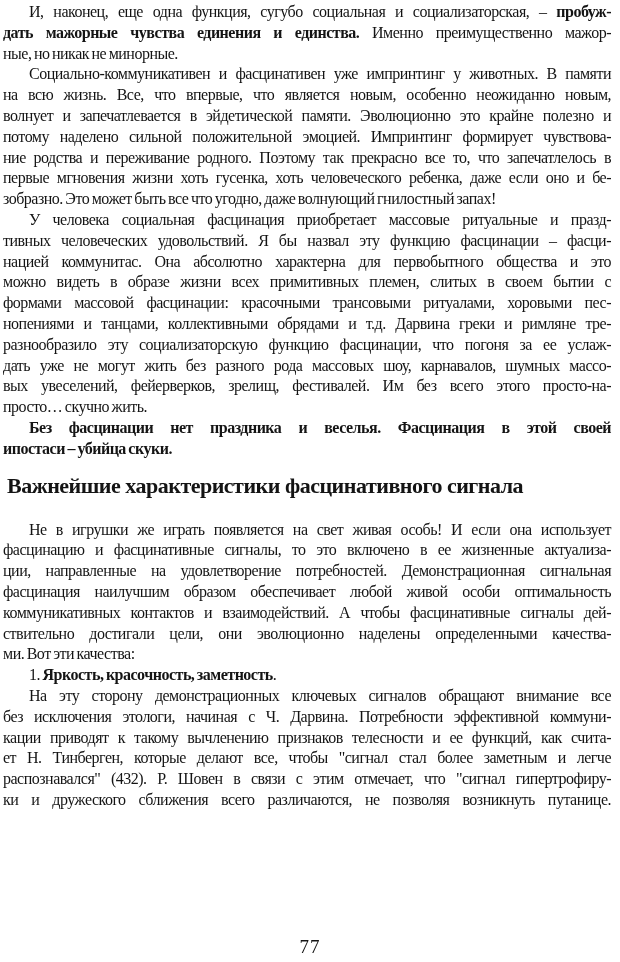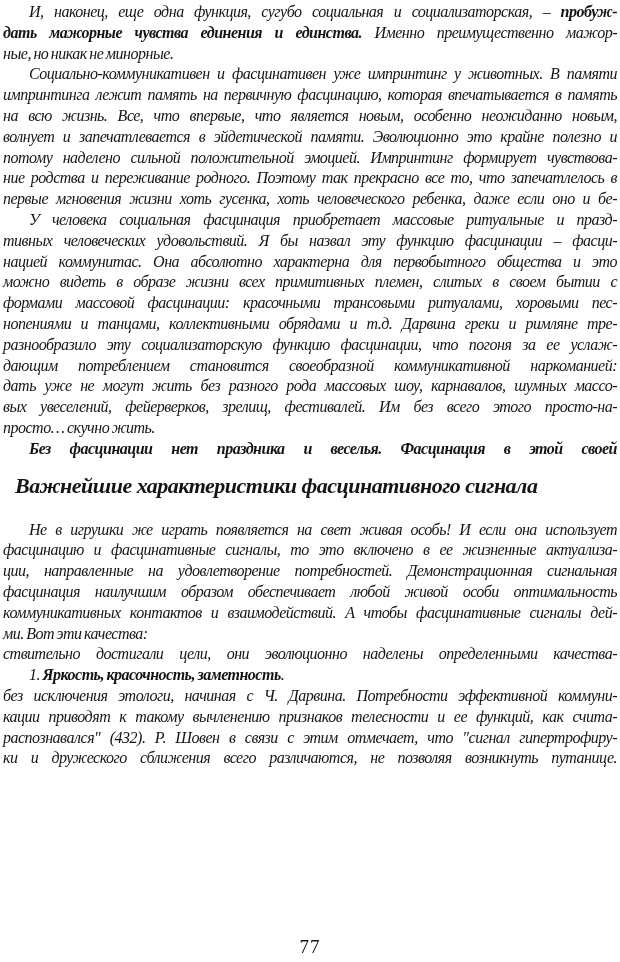--- a/index.html
+++ b/index.html
@@ -10,41 +10,40 @@
   .page {
     position: relative;
     width: 620px;
     height: 962px;
     background: #ffffff;
     color: #141414;
     font-family: "Liberation Serif", "DejaVu Serif", serif;
     overflow: hidden;
   }
   .text-block {
-    padding: 2px 3px 0 3px;
-    font-style: italic;
+    padding: 2px 9px 0 3px;
   }
   .line {
     font-size: 16px;
     line-height: 20.8px;
     letter-spacing: -0.5px;
     word-spacing: -1px;
     text-align: justify;
     text-align-last: justify;
     white-space: normal;
   }
   .line.first { text-indent: 26px; }
   .line.end { text-align-last: left; }
   .bold { font-weight: bold; }
   .heading {
     font-size: 22px;
     font-weight: bold;
     line-height: 26px;
     letter-spacing: -0.5px;
-    margin: 13px 0 21px 12px;
+    margin: 13px 0 21px 4px;
   }
   .page-number {
     position: absolute;
     left: 0;
     right: 0;
     bottom: 4px;
     text-align: center;
     font-size: 19px;
     letter-spacing: 1px;
     color: #141414;
@@ -56,57 +55,59 @@
 
 <div class="page">
   <div class="text-block">
       <div class="para">
         <div class="line first"><span>И, наконец, еще одна функция, сугубо социальная и социализаторская, – </span><span class="bold">пробуж-</span></div>
         <div class="line"><span class="bold">дать мажорные чувства единения и единства.</span><span> Именно преимущественно мажор-</span></div>
         <div class="line end"><span>ные, но никак не минорные.</span></div>
       </div>
       <div class="para">
         <div class="line first"><span>Социально-коммуникативен и фасцинативен уже импринтинг у животных. В памяти</span></div>
-        <div class="line"><span>импринтинга лежит память на первичную фасцинацию, которая впечатывается в память</span></div>
         <div class="line"><span>на всю жизнь. Все, что впервые, что является новым, особенно неожиданно новым,</span></div>
         <div class="line"><span>волнует и запечатлевается в эйдетической памяти. Эволюционно это крайне полезно и</span></div>
         <div class="line"><span>потому наделено сильной положительной эмоцией. Импринтинг формирует чувствова-</span></div>
         <div class="line"><span>ние родства и переживание родного. Поэтому так прекрасно все то, что запечатлелось в</span></div>
         <div class="line"><span>первые мгновения жизни хоть гусенка, хоть человеческого ребенка, даже если оно и бе-</span></div>
+        <div class="line end"><span>зобразно. Это может быть все что угодно, даже волнующий гнилостный запах!</span></div>
       </div>
       <div class="para">
         <div class="line first"><span>У человека социальная фасцинация приобретает массовые ритуальные и празд-</span></div>
         <div class="line"><span>тивных человеческих удовольствий. Я бы назвал эту функцию фасцинации – фасци-</span></div>
         <div class="line"><span>нацией коммунитас. Она абсолютно характерна для первобытного общества и это</span></div>
         <div class="line"><span>можно видеть в образе жизни всех примитивных племен, слитых в своем бытии с</span></div>
         <div class="line"><span>формами массовой фасцинации: красочными трансовыми ритуалами, хоровыми пес-</span></div>
         <div class="line"><span>нопениями и танцами, коллективными обрядами и т.д. Дарвина греки и римляне тре-</span></div>
         <div class="line"><span>разнообразило эту социализаторскую функцию фасцинации, что погоня за ее услаж-</span></div>
-        <div class="line"><span>дающим потреблением становится своеобразной коммуникативной наркоманией:</span></div>
         <div class="line"><span>дать уже не могут жить без разного рода массовых шоу, карнавалов, шумных массо-</span></div>
         <div class="line"><span>вых увеселений, фейерверков, зрелищ, фестивалей. Им без всего этого просто-на-</span></div>
         <div class="line end"><span>просто… скучно жить.</span></div>
       </div>
       <div class="para">
         <div class="line first"><span class="bold">Без фасцинации нет праздника и веселья. Фасцинация в этой своей</span></div>
+        <div class="line end"><span class="bold">ипостаси – убийца скуки.</span></div>
       </div>
       <div class="heading">Важнейшие характеристики фасцинативного сигнала</div>
       <div class="para">
         <div class="line first"><span>Не в игрушки же играть появляется на свет живая особь! И если она использует</span></div>
         <div class="line"><span>фасцинацию и фасцинативные сигналы, то это включено в ее жизненные актуализа-</span></div>
         <div class="line"><span>ции, направленные на удовлетворение потребностей. Демонстрационная сигнальная</span></div>
         <div class="line"><span>фасцинация наилучшим образом обеспечивает любой живой особи оптимальность</span></div>
         <div class="line"><span>коммуникативных контактов и взаимодействий. А чтобы фасцинативные сигналы дей-</span></div>
+        <div class="line"><span>ствительно достигали цели, они эволюционно наделены определенными качества-</span></div>
         <div class="line end"><span>ми. Вот эти качества:</span></div>
-        <div class="line"><span>ствительно достигали цели, они эволюционно наделены определенными качества-</span></div>
       </div>
       <div class="para">
         <div class="line first end"><span>1. </span><span class="bold">Яркость, красочность, заметность</span><span>.</span></div>
       </div>
       <div class="para">
+        <div class="line first"><span>На эту сторону демонстрационных ключевых сигналов обращают внимание все</span></div>
         <div class="line"><span>без исключения этологи, начиная с Ч. Дарвина. Потребности эффективной коммуни-</span></div>
         <div class="line"><span>кации приводят к такому вычленению признаков телесности и ее функций, как счита-</span></div>
+        <div class="line"><span>ет Н. Тинберген, которые делают все, чтобы "сигнал стал более заметным и легче</span></div>
         <div class="line"><span>распознавался" (432). Р. Шовен в связи с этим отмечает, что "сигнал гипертрофиру-</span></div>
         <div class="line"><span>ки и дружеского сближения всего различаются, не позволяя возникнуть путанице.</span></div>
       </div>
     </div>
   <div class="page-number">77</div>
 </div>
 
 </body></html>

